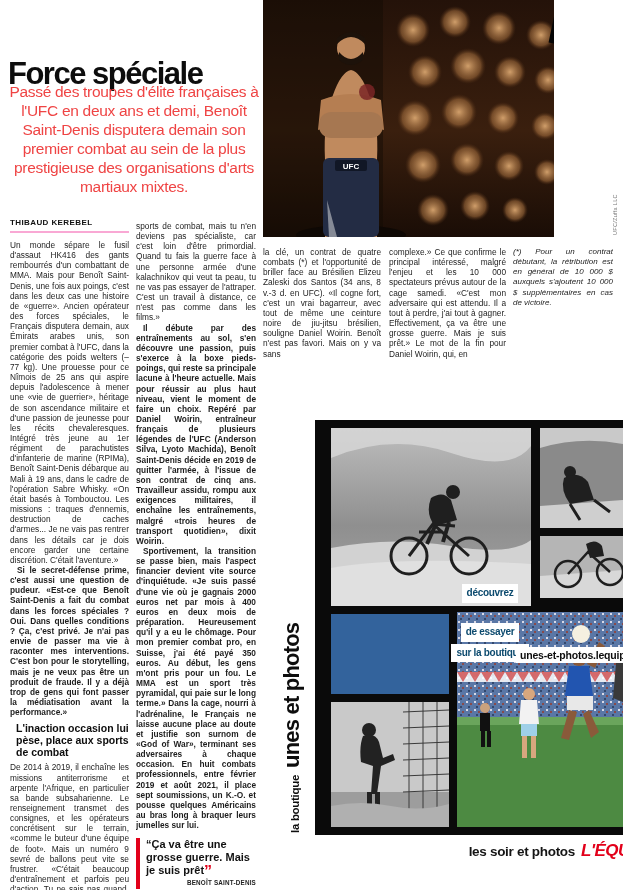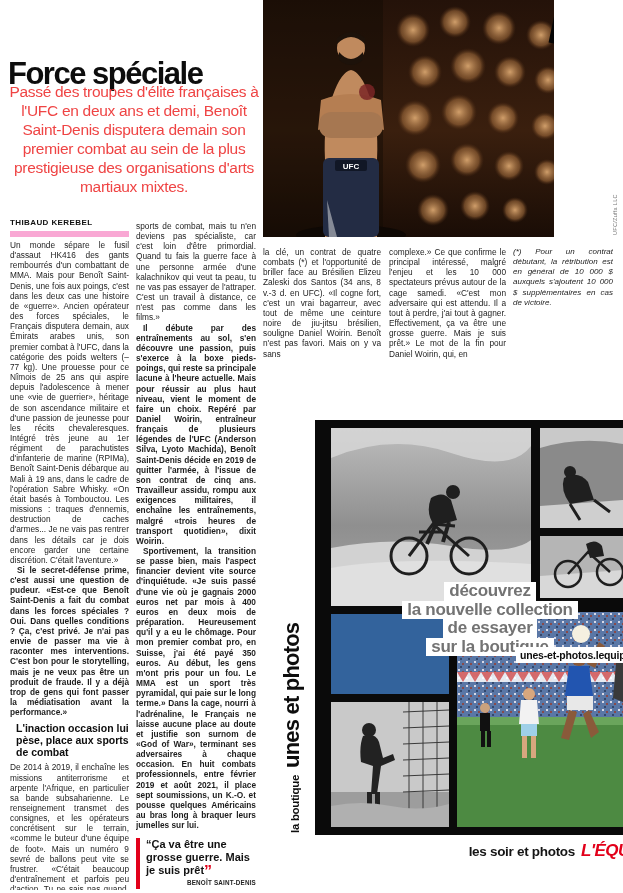--- a/index.html
+++ b/index.html
@@ -16,21 +16,21 @@
     text-align:left;color:#0d0d0d;
   }
   .subtitle{
     position:absolute;left:6px;top:82px;width:256px;
     font-size:15.5px;line-height:19px;color:#ef4444;text-align:center;
     letter-spacing:-0.3px;
   }
   .byline{
     position:absolute;left:10px;top:218px;width:119px;
     font-size:8px;font-weight:bold;letter-spacing:.4px;color:#111;
-    border-bottom:6px solid #f9a8d4;padding-bottom:4px;
+    border-bottom:2px solid #f9a8d4;padding-bottom:4px;
   }
   
   .hero{position:absolute;left:263px;top:0;width:291px;height:237px;overflow:hidden;background:#1a0f08;}
   .hero svg{display:block;}
   .photo-credit{
     position:absolute;left:612px;top:155px;width:10px;height:80px;
     font-size:5.5px;color:#777;
     writing-mode:vertical-rl;transform:rotate(180deg);
     letter-spacing:.3px;white-space:nowrap;
   }
@@ -67,22 +67,22 @@
   }
   .vlabel-small{font-size:11.5px;font-weight:bold;color:#0d0d0d;letter-spacing:-.3px;}
   .vlabel-large{font-size:22px;font-weight:bold;color:#0d0d0d;letter-spacing:-.8px;}
   .collage{position:absolute;left:315px;top:420px;width:308px;height:415px;background:#0a0a0a;}
   .tile{position:absolute;overflow:hidden;}
   .tile-blue{background:#33639c;}
   .promo{
     position:absolute;left:383px;top:582px;width:214px;text-align:center;line-height:18.5px;
   }
   .promo span{
-    display:inline-block;background:#fff;color:#737373;font-weight:bold;
-    font-size:17px;letter-spacing:-.3px;padding:0 5px;
+    display:inline-block;background:#fff;color:#0c4a6e;font-weight:bold;
+    font-size:10px;letter-spacing:-.3px;padding:0 5px;
   }
   .url-strip{
     position:absolute;left:516px;top:647px;white-space:nowrap;
     background:#fff;color:#0d0d0d;font-weight:bold;font-size:10.5px;
     padding:2px 4px;letter-spacing:-.2px;
   }
   
   .footer-label{
     position:absolute;left:330px;top:844px;width:245px;text-align:right;
     font-size:13.5px;font-weight:bold;color:#141414;letter-spacing:-.3px;
@@ -315,21 +315,21 @@
         </g>
         <circle cx="124" cy="22" r="9" fill="#f5f0e0"></circle>
 
         <path d="M160 40 L166 36 L166 90 L156 86 Z" fill="#3a3a3a"></path>
       </svg>
     </div>
   </div>
 
   <div class="promo">
     <span>découvrez</span><br>
-    <span>la nouvelle collection</span><br>
+    <br>
     <span>de essayer</span><br>
     <span>sur la boutique</span>
   </div>
   <div class="url-strip">unes-et-photos.lequipe.fr</div>
 
   <div class="footer-label">les soir et photos</div>
   <div class="footer-logo">L'ÉQU</div>
 
 </div>
 

